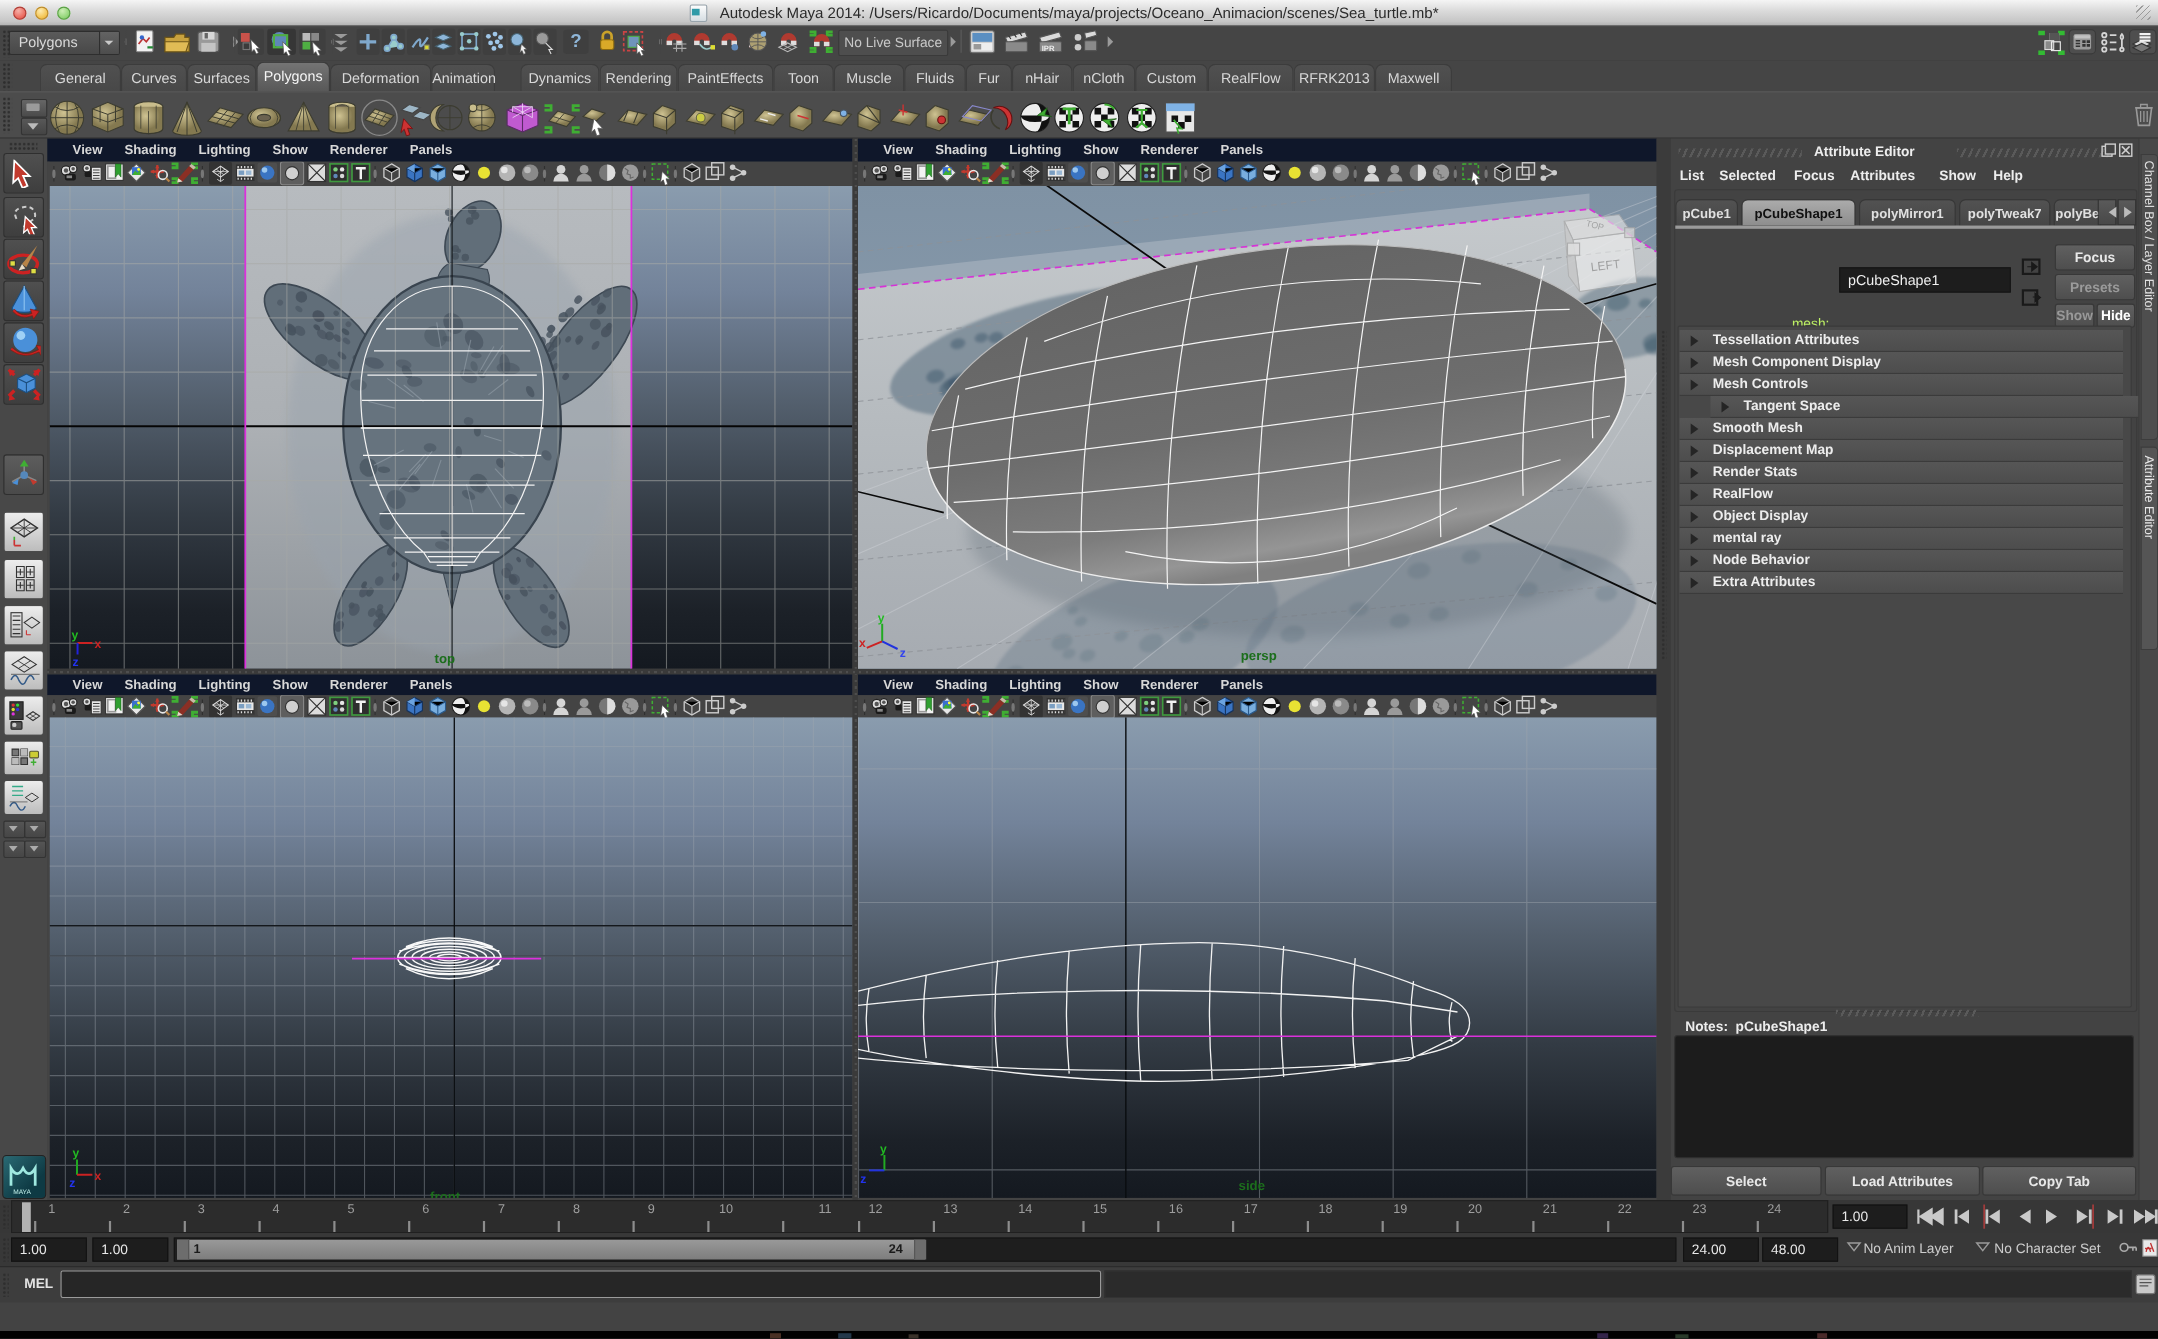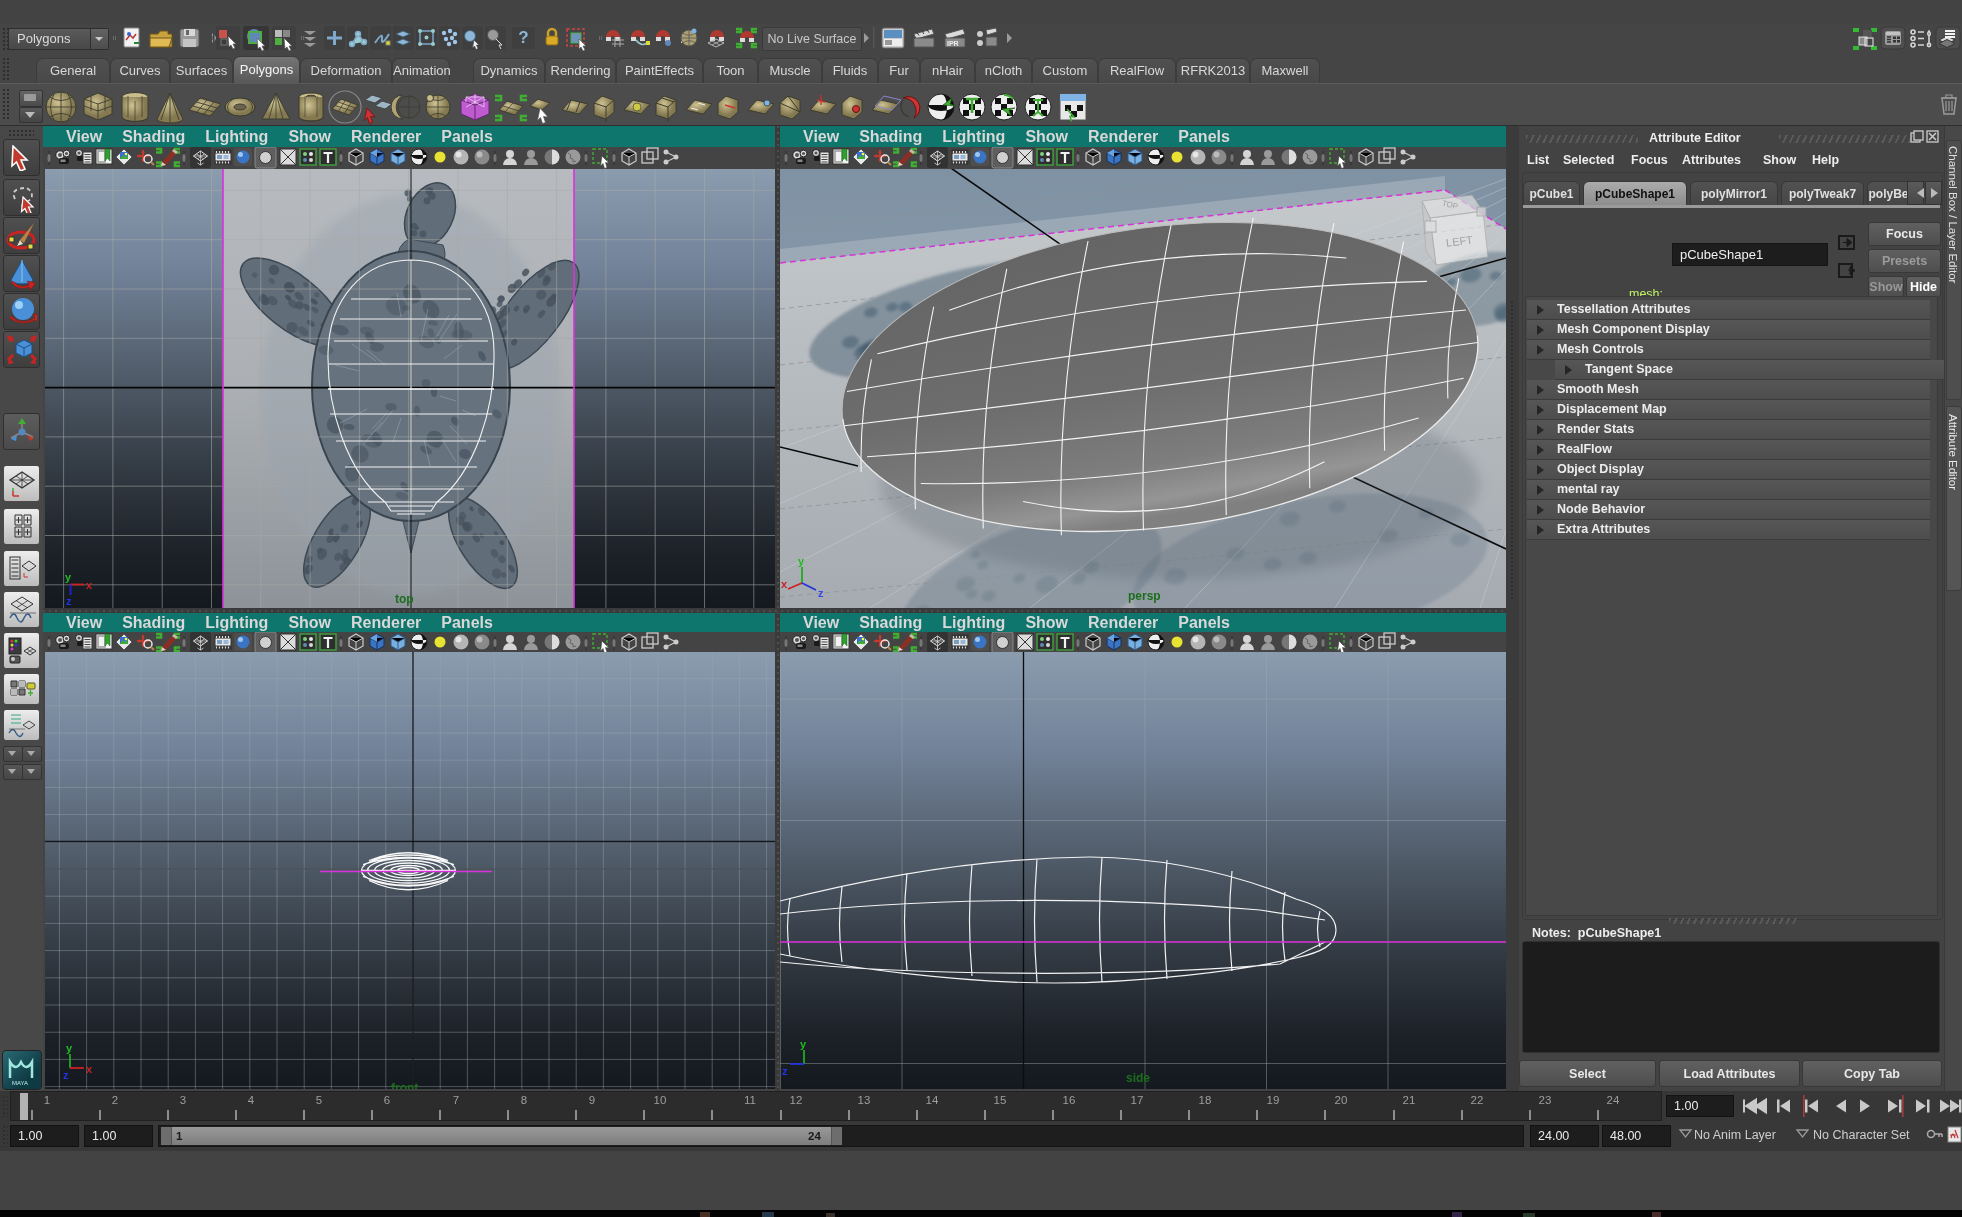--- a/index.html
+++ b/index.html
@@ -10,21 +10,21 @@
 .dots{background-image:radial-gradient(circle,#2e2e2e 1px,rgba(0,0,0,0) 1.3px);background-size:4px 4px;}
 .tbsep{top:3px;width:3px;height:22px;background:linear-gradient(#444,#444) no-repeat 1px 0/1px 100%,radial-gradient(ellipse 2px 5px at 50% 50%,#6a6a6a 60%,rgba(0,0,0,0) 70%);background-color:rgba(0,0,0,0);}
 .icobtn{top:3px;height:22px;border-radius:3px;}
 #polydrop{left:8px;top:4px;width:101px;height:22px;background:linear-gradient(#5a5a5a,#484848);border:1px solid #2e2e2e;border-radius:2px;color:#dadada;font-size:13px;line-height:20px;padding-left:8px;box-sizing:border-box;}
 #polydrop .arr{position:absolute;right:0;top:0;width:17px;height:20px;border-left:1px solid #2e2e2e;background:linear-gradient(#636363,#4d4d4d);}
 #polydrop .arr:after{content:"";position:absolute;left:4px;top:8px;border:4px solid rgba(0,0,0,0);border-top-color:#c9c9c9;}
 #tabsrow{left:0;top:55px;width:1962px;height:28px;background:#454545;}
 .stab{top:3px;height:25px;background:linear-gradient(#505050,#484848);border:1px solid #3c3c3c;border-bottom:none;border-radius:7px 7px 0 0;color:#d8d8d8;font-size:13px;text-align:center;line-height:24px;box-sizing:border-box;}
 .stab.active{top:1px;height:27px;background:linear-gradient(#757575,#636363 60%,#585858);color:#f5f5f5;line-height:26px;}
 #shelf{left:0;top:83px;width:1962px;height:43px;background:#4c4c4c;border-top:1px solid #5a5a5a;border-bottom:1px solid #2e2e2e;box-sizing:border-box;}
-.vpmenu{background:#0f766e;color:#d8d8d8;font-size:16px;font-weight:bold;white-space:nowrap;}
+.vpmenu{background:#0f172a;color:#d8d8d8;font-size:12px;font-weight:bold;white-space:nowrap;}
 .vpmenu span{display:inline-block;margin:0 10px;}
 .vpicons{background:#444;}
 #toolbox{left:0;top:126px;width:43px;height:965px;background:#484848;}
 .tool{left:3px;width:37px;height:37px;background:linear-gradient(#505050,#3e3e3e);border:1px solid #2f2f2f;border-radius:3px;box-sizing:border-box;}
 .ltool{left:3px;width:37px;background:linear-gradient(#ededed,#bcbcbc);border:1px solid #4a4a4a;border-radius:3px;box-sizing:border-box;}
 #ae{left:1519px;top:126px;width:425px;height:965px;background:#434343;color:#dcdcdc;}
 .aetab{top:1px;height:25px;background:linear-gradient(#525252,#464646);border:1px solid #373737;border-radius:6px 6px 0 0;color:#e0e0e0;font-size:12px;font-weight:bold;text-align:center;line-height:24px;box-sizing:border-box;}
 .aetab.active{background:linear-gradient(#ababab,#8d8d8d);color:#101010;}
 .aebtn{background:linear-gradient(#606060,#4e4e4e);border:1px solid #383838;border-radius:3px;color:#e8e8e8;font-size:12.5px;font-weight:bold;text-align:center;box-sizing:border-box;}
 .sect{left:8px;width:403px;height:20px;background:linear-gradient(#565656,#4d4d4d);border-bottom:1px solid #3b3b3b;color:#ededed;font-size:12.5px;font-weight:bold;line-height:19px;box-sizing:border-box;}
@@ -36,20 +36,29 @@
 .ttick{top:18px;width:2px;height:10px;background:#8d8d8d;}
 #rangerow{left:0;top:1121px;width:1962px;height:30px;background:#383838;}
 .nfield{background:#1d1d1d;border:1px solid #121212;color:#eaeaea;font-size:12.5px;line-height:20px;padding-left:7px;box-sizing:border-box;height:22px;top:4px;}
 #melrow{left:0;top:1151px;width:1962px;height:32px;background:#3d3d3d;border-top:1px solid #2a2a2a;}
 #helprow{left:0;top:1183px;width:1962px;height:27px;background:#4d4d4d;border-top:1px solid #2f2f2f;color:#e6e6e6;font-size:12.5px;}
 #dock{left:0;top:1210px;width:1962px;height:7px;background:#020202;}
 .wt{color:#ededed;font-size:12.5px;font-weight:bold;}
 </style></head>
 <body>
 <div id="app">
+<div id="titlebar" class="abs">
+  <div class="abs tl" style="left:12px;background:radial-gradient(circle at 40% 32%,#f6b0a8,#ea675c 60%,#cf4a40);box-shadow:inset 0 0 0 1px #ad4039;"></div>
+  <div class="abs tl" style="left:32px;background:radial-gradient(circle at 40% 32%,#fdeBAF,#f3c24d 60%,#dda43c);box-shadow:inset 0 0 0 1px #b98a30;"></div>
+  <div class="abs tl" style="left:52px;background:radial-gradient(circle at 40% 32%,#cdeeb6,#8fd475 60%,#69ba52);box-shadow:inset 0 0 0 1px #5a9e47;"></div>
+  <div id="titletext" class="abs">Autodesk Maya 2014: /Users/Ricardo/Documents/maya/projects/Oceano_Animacion/scenes/Sea_turtle.mb*</div>
+  <div class="abs" style="left:627px;top:4px;width:14px;height:14px;background:linear-gradient(#fdfdfd,#d5dde2);border:1px solid #98a4ac;border-radius:2px;"></div>
+  <div class="abs" style="left:629px;top:8px;width:7px;height:6px;background:#2f9aa8;"></div>
+  <div class="abs" style="left:1942px;top:5px;width:13px;height:13px;background:repeating-linear-gradient(135deg,#9a9a9a 0 1px,rgba(0,0,0,0) 1px 4px);"></div>
+</div>
 <div id="toolbar" class="abs">
   <div class="abs dots" style="left:2px;top:3px;width:9px;height:25px;"></div>
   <div id="polydrop" class="abs">Polygons<div class="arr"></div></div>
   <div class="abs tbsep" style="left:113px;"></div>
   <svg class="abs" style="left:120px;top:2px;" width="100" height="26">
     <g>
           <rect x="4" y="2" width="15" height="19" rx="1" fill="#f2f2f2" stroke="#888"></rect>
           <path d="M6 14 l4 -5 3 3 3 -4" stroke="#b33" fill="none" stroke-width="1.5"></path>
           <circle cx="9" cy="8" r="2" fill="#36c"></circle>
           <path d="M14 17 l5 0" stroke="#283" stroke-width="2"></path>
@@ -1691,20 +1700,30 @@
         <path d="M2 4 h11 l-5.5 7 z" fill="none" stroke="#9a9a9a" stroke-width="1.3"></path>
       </svg>
 <div class="abs" style="left:1813px;top:7px;color:#cdcdcd;font-size:12.5px;">No Character Set</div>
 <svg class="abs" style="left:1926px;top:5px;" width="36" height="18">
         <circle cx="5" cy="8" r="3.5" fill="none" stroke="#aaa" stroke-width="1.5"></circle>
         <path d="M8 8 h8 M13 8 v3 M16 8 v3" stroke="#aaa" stroke-width="1.5"></path>
         <rect x="22" y="1" width="13" height="15" fill="#e8e8e8" stroke="#888"></rect>
         <path d="M25 12 q2 -8 4 0 M24 9 l6 0 M29 4 l3 8" stroke="#c03030" stroke-width="1.2" fill="none"></path>
       </svg>
 </div>
+<div id="melrow" class="abs">
+<div class="abs dots" style="left:2px;top:5px;width:6px;height:22px;"></div>
+<div class="abs" style="left:22px;top:8px;color:#e3e3e3;font-size:12.5px;font-weight:bold;">MEL</div>
+<div class="abs" style="left:55px;top:3px;width:946px;height:25px;background:#262626;border:1px solid #9a9a9a;border-radius:2px;box-sizing:border-box;"></div>
+<div class="abs" style="left:1004px;top:3px;width:934px;height:25px;background:#2b2b2b;border:1px solid #333;box-sizing:border-box;"></div>
+<svg class="abs" style="left:1941px;top:5px;" width="20" height="22">
+        <rect x="1" y="2" width="17" height="17" rx="2" fill="#c9c9c9" stroke="#777"></rect>
+        <path d="M4 6 h11 M4 9 h11 M4 12 h8" stroke="#555"></path>
+      </svg>
+</div>
 <div id="dock" class="abs">
       <div class="abs" style="left:700px;top:2px;width:10px;height:5px;background:#4a3024;"></div>
       <div class="abs" style="left:762px;top:2px;width:12px;height:5px;background:#24384a;"></div>
       <div class="abs" style="left:826px;top:3px;width:9px;height:4px;background:#3a322a;"></div>
       <div class="abs" style="left:1452px;top:2px;width:10px;height:5px;background:#34244a;"></div>
       <div class="abs" style="left:1523px;top:3px;width:12px;height:4px;background:#2a3a2a;"></div>
       <div class="abs" style="left:1652px;top:2px;width:9px;height:5px;background:#4a2a2a;"></div>
     </div>
 </div>
 </body></html>

